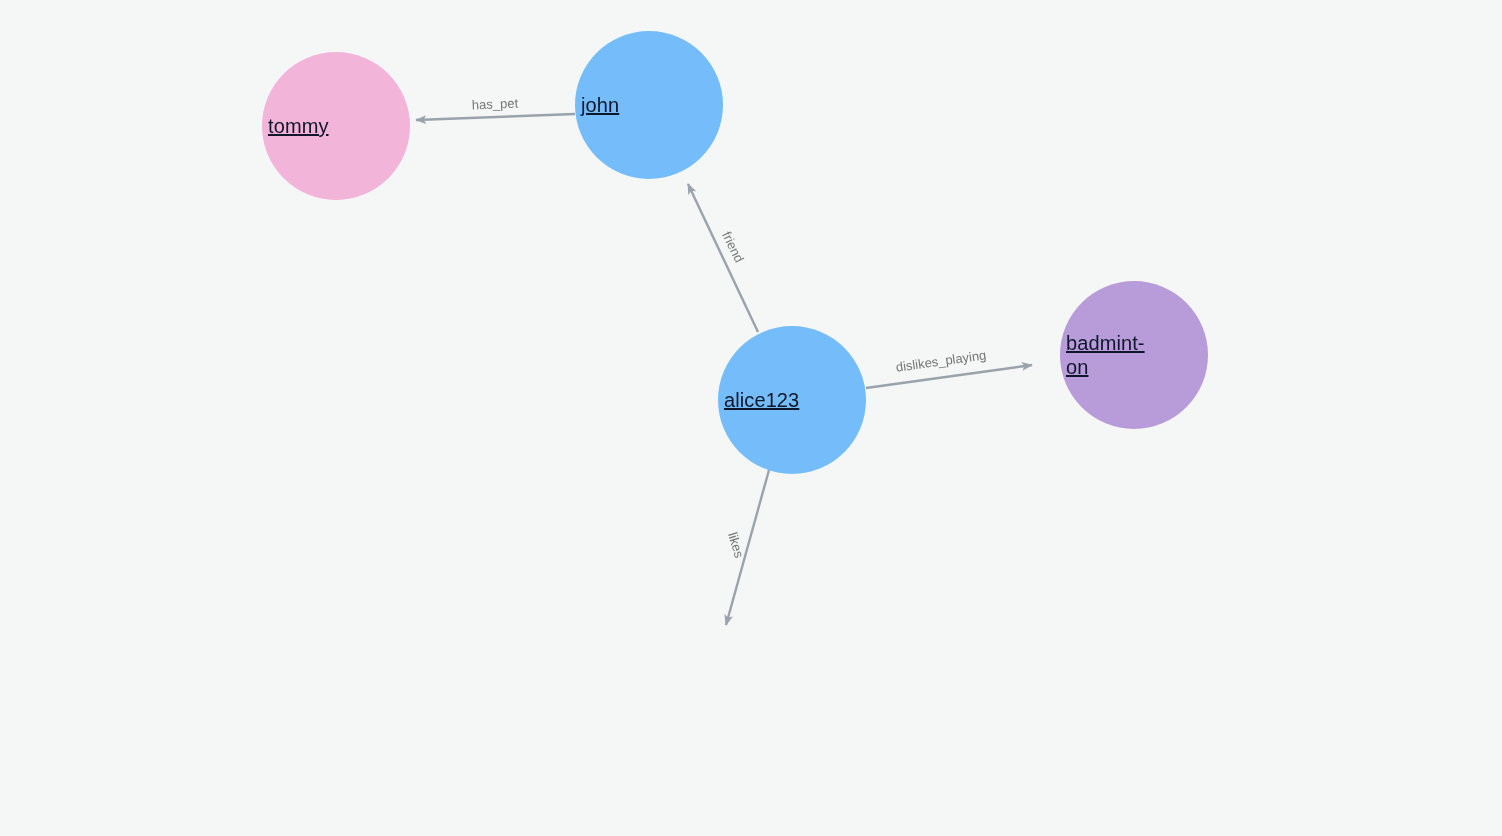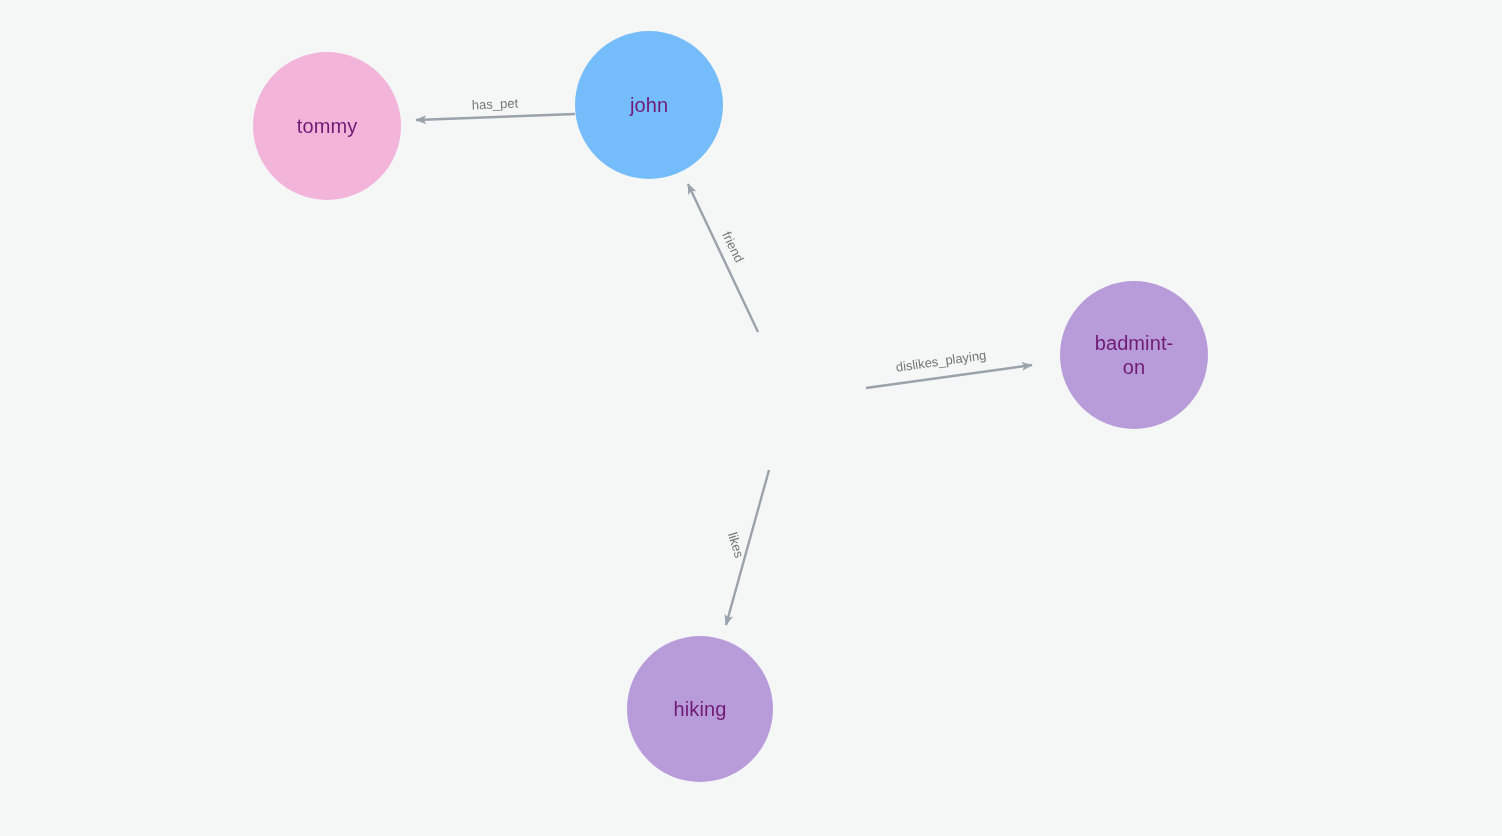--- a/index.html
+++ b/index.html
@@ -25,28 +25,28 @@
     top: 0;
     width: 1502px;
     height: 836px;
   }
   .graph-node {
     position: absolute;
     border-radius: 50%;
     display: flex;
     align-items: center;
     justify-content: center;
-    text-align: center;
     box-sizing: border-box;
-    color: #701a75;
+    color: #0f172a;
     font-size: 20px;
     line-height: 24px;
     font-family: "Liberation Sans", sans-serif;
     letter-spacing: 0.1px;
     user-select: none;
+    text-decoration: underline;
   }
   .node-label {
     display: block;
     width: 100%;
     padding: 0 6px;
     box-sizing: border-box;
     white-space: pre-line;
   }
   .edge-label {
     position: absolute;
@@ -80,37 +80,37 @@
 
     <g>
       <line x1="866" y1="388" x2="1032" y2="365" stroke="#9aa2ac" stroke-width="2.4" marker-end="url(#arrowhead)"></line>
     </g>
 
     <g>
       <line x1="769" y1="470" x2="726" y2="625" stroke="#9aa2ac" stroke-width="2.4" marker-end="url(#arrowhead)"></line>
     </g>
   </svg>
 
-  <div class="graph-node" style="left:253px; top:52px; width:148px; height:148px; background:#f3b4da;">
+  <div class="graph-node" style="left:262px; top:52px; width:148px; height:148px; background:#f3b4da;">
     <span class="node-label">tommy</span>
   </div>
 
   <div class="graph-node" style="left:575px; top:31px; width:148px; height:148px; background:#74bdfa;">
     <span class="node-label">john</span>
   </div>
 
+  <div class="graph-node" style="left:718px; top:326px; width:148px; height:148px; background:#74bdfa;">
+    <span class="node-label">alice123</span>
+  </div>
 
   <div class="graph-node" style="left:1060px; top:281px; width:148px; height:148px; background:#b89cda;">
     <span class="node-label">badmint-
 on</span>
   </div>
 
-  <div class="graph-node" style="left:627px; top:636px; width:146px; height:146px; background:#b89cda;">
-    <span class="node-label">hiking</span>
-  </div>
 
   <div class="edge-label" style="left:495px; top:104px; transform:translate(-50%,-50%) rotate(-2.5deg);">has_pet</div>
 
   <div class="edge-label" style="left:733px; top:247px; transform:translate(-50%,-50%) rotate(64deg);">friend</div>
 
   <div class="edge-label" style="left:941px; top:361px; transform:translate(-50%,-50%) rotate(-8deg);">dislikes_playing</div>
 
   <div class="edge-label" style="left:736px; top:545px; transform:translate(-50%,-50%) rotate(73deg);">likes</div>
 
 </div>

